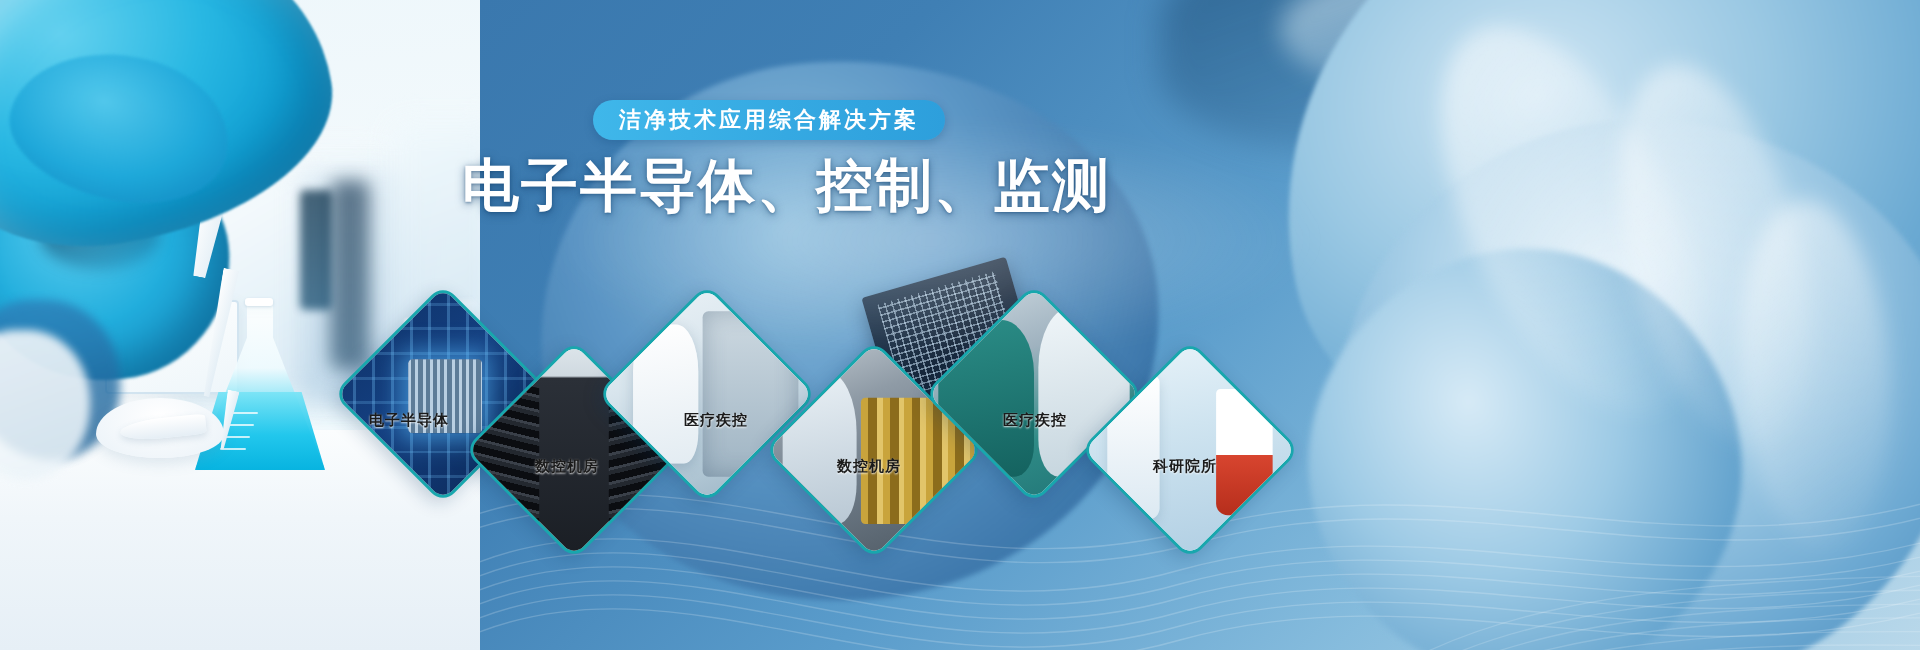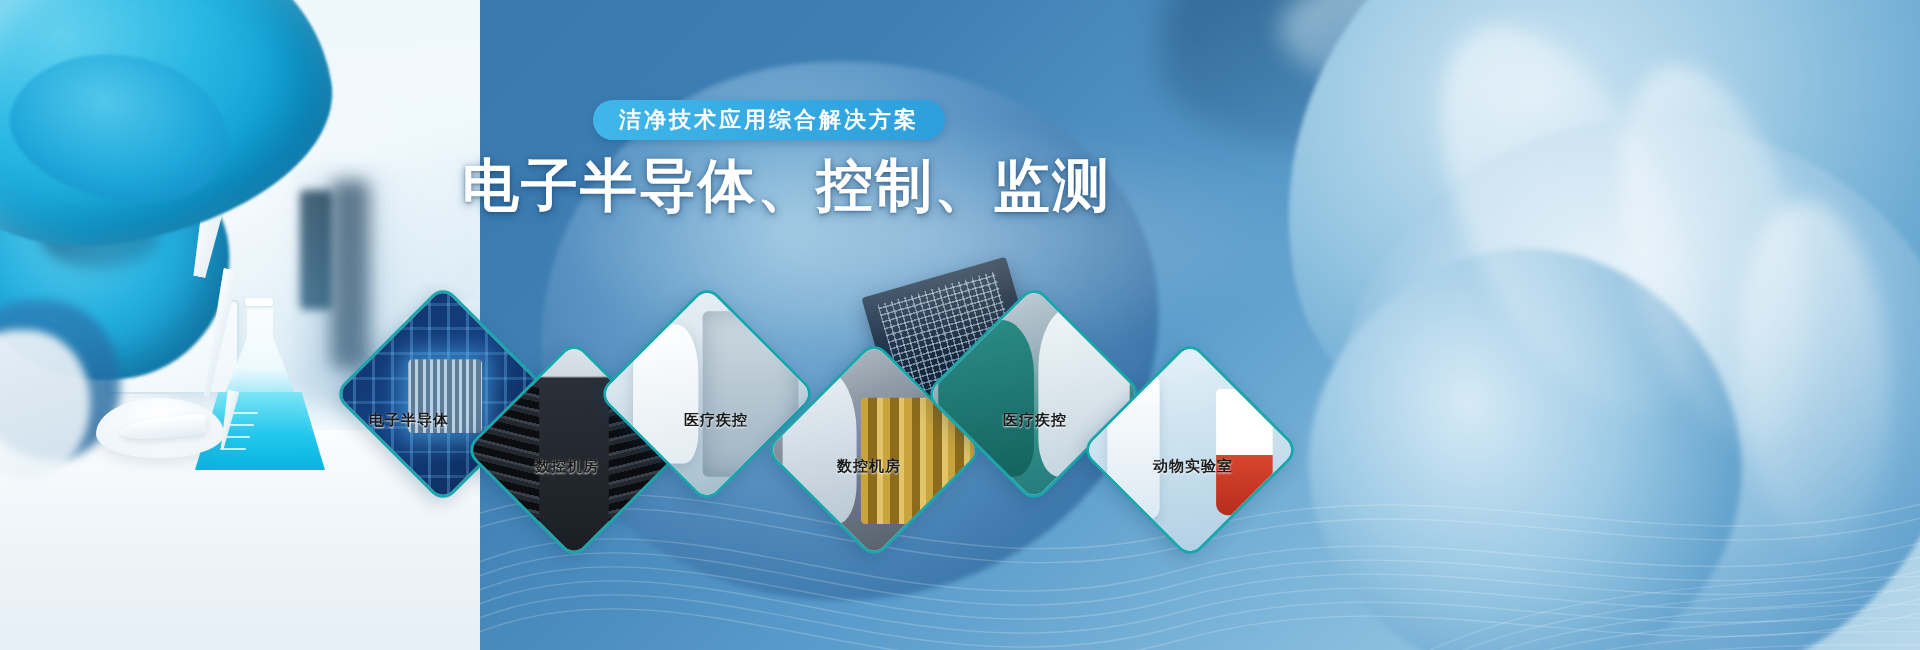--- a/index.html
+++ b/index.html
@@ -462,16 +462,16 @@
     <div class="card-label" style="left:825px;top:457px;">数控机房</div>
 
     <div class="card" style="left:944px;top:316px;">
       <div class="card-photo art-medical"></div>
     </div>
     <div class="card-label" style="left:991px;top:411px;">医疗疾控</div>
 
     <div class="card" style="left:1100px;top:372px;">
       <div class="card-photo art-research"></div>
     </div>
-    <div class="card-label" style="left:1141px;top:457px;">动物实验室</div>
+    <div class="card-label" style="left:1141px;top:457px;">科研院所</div>
 
   </div>
 </div>
 
 </body></html>

